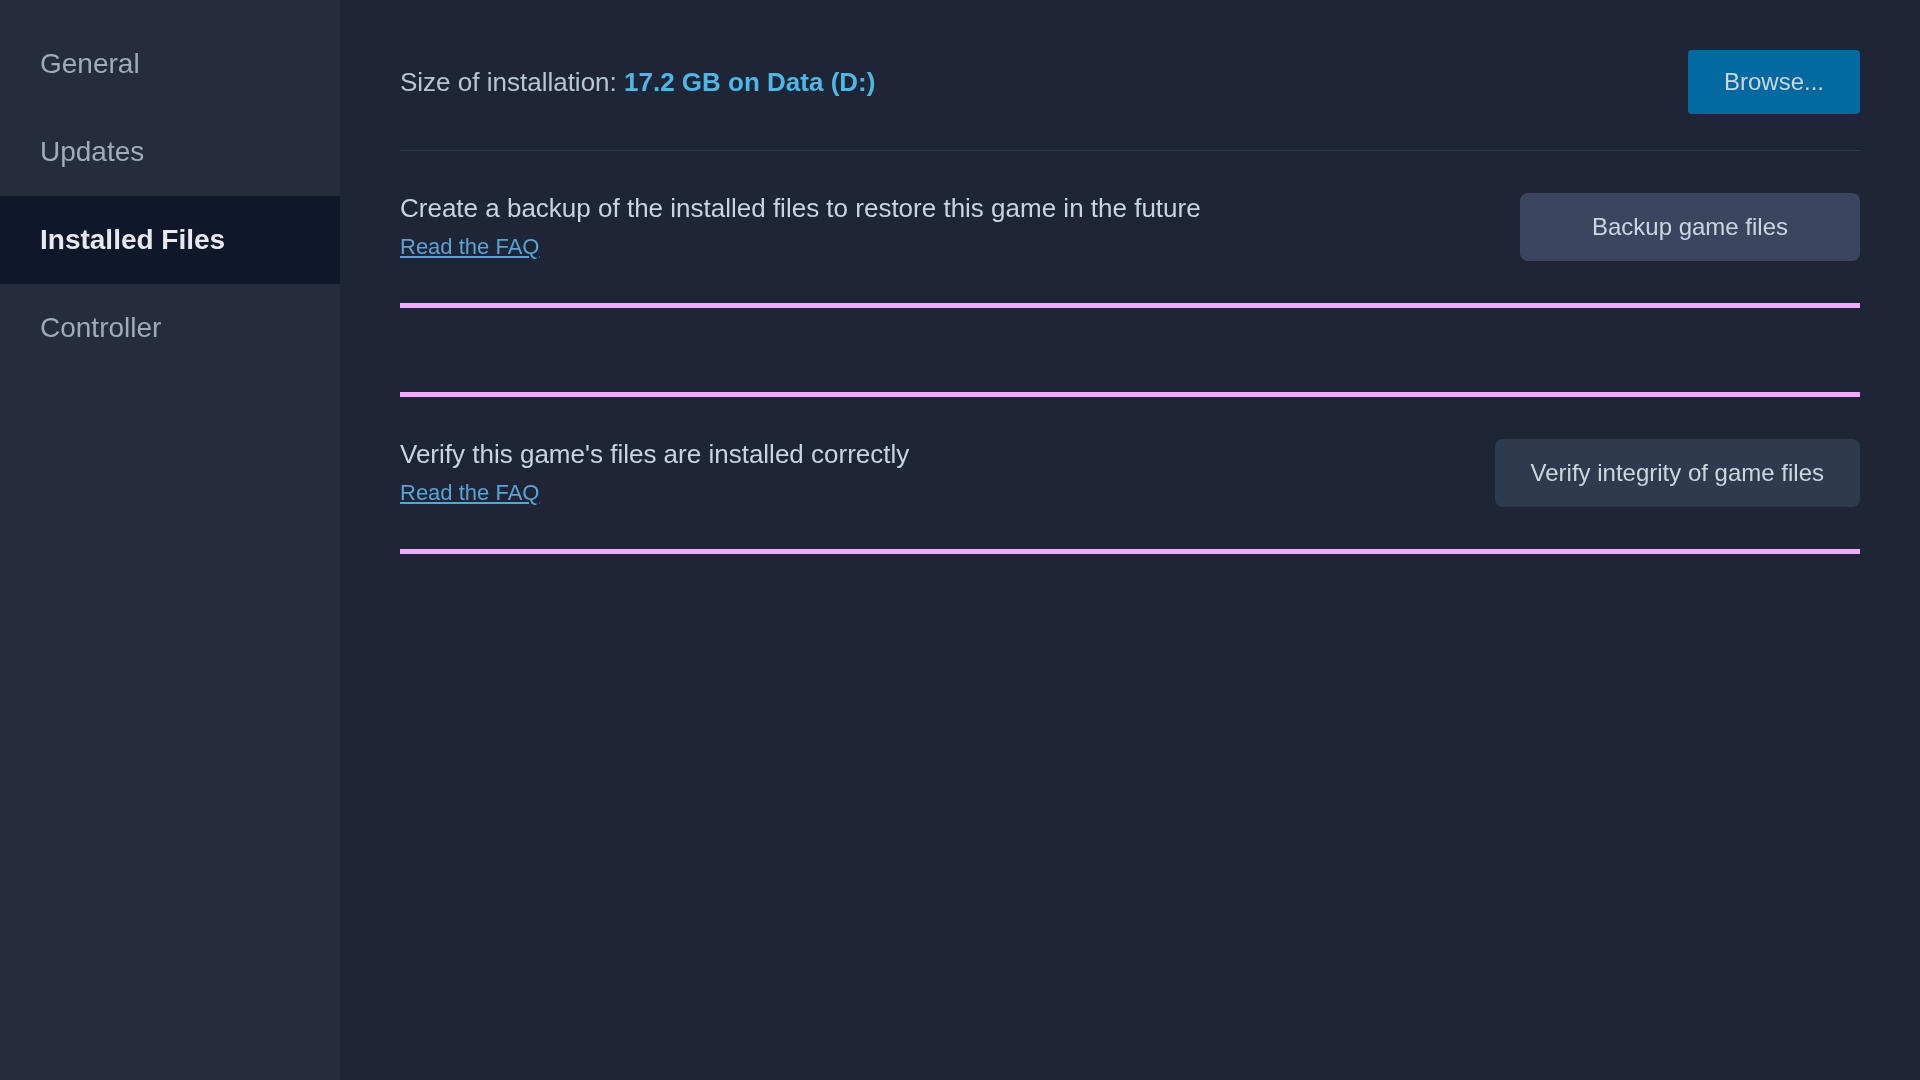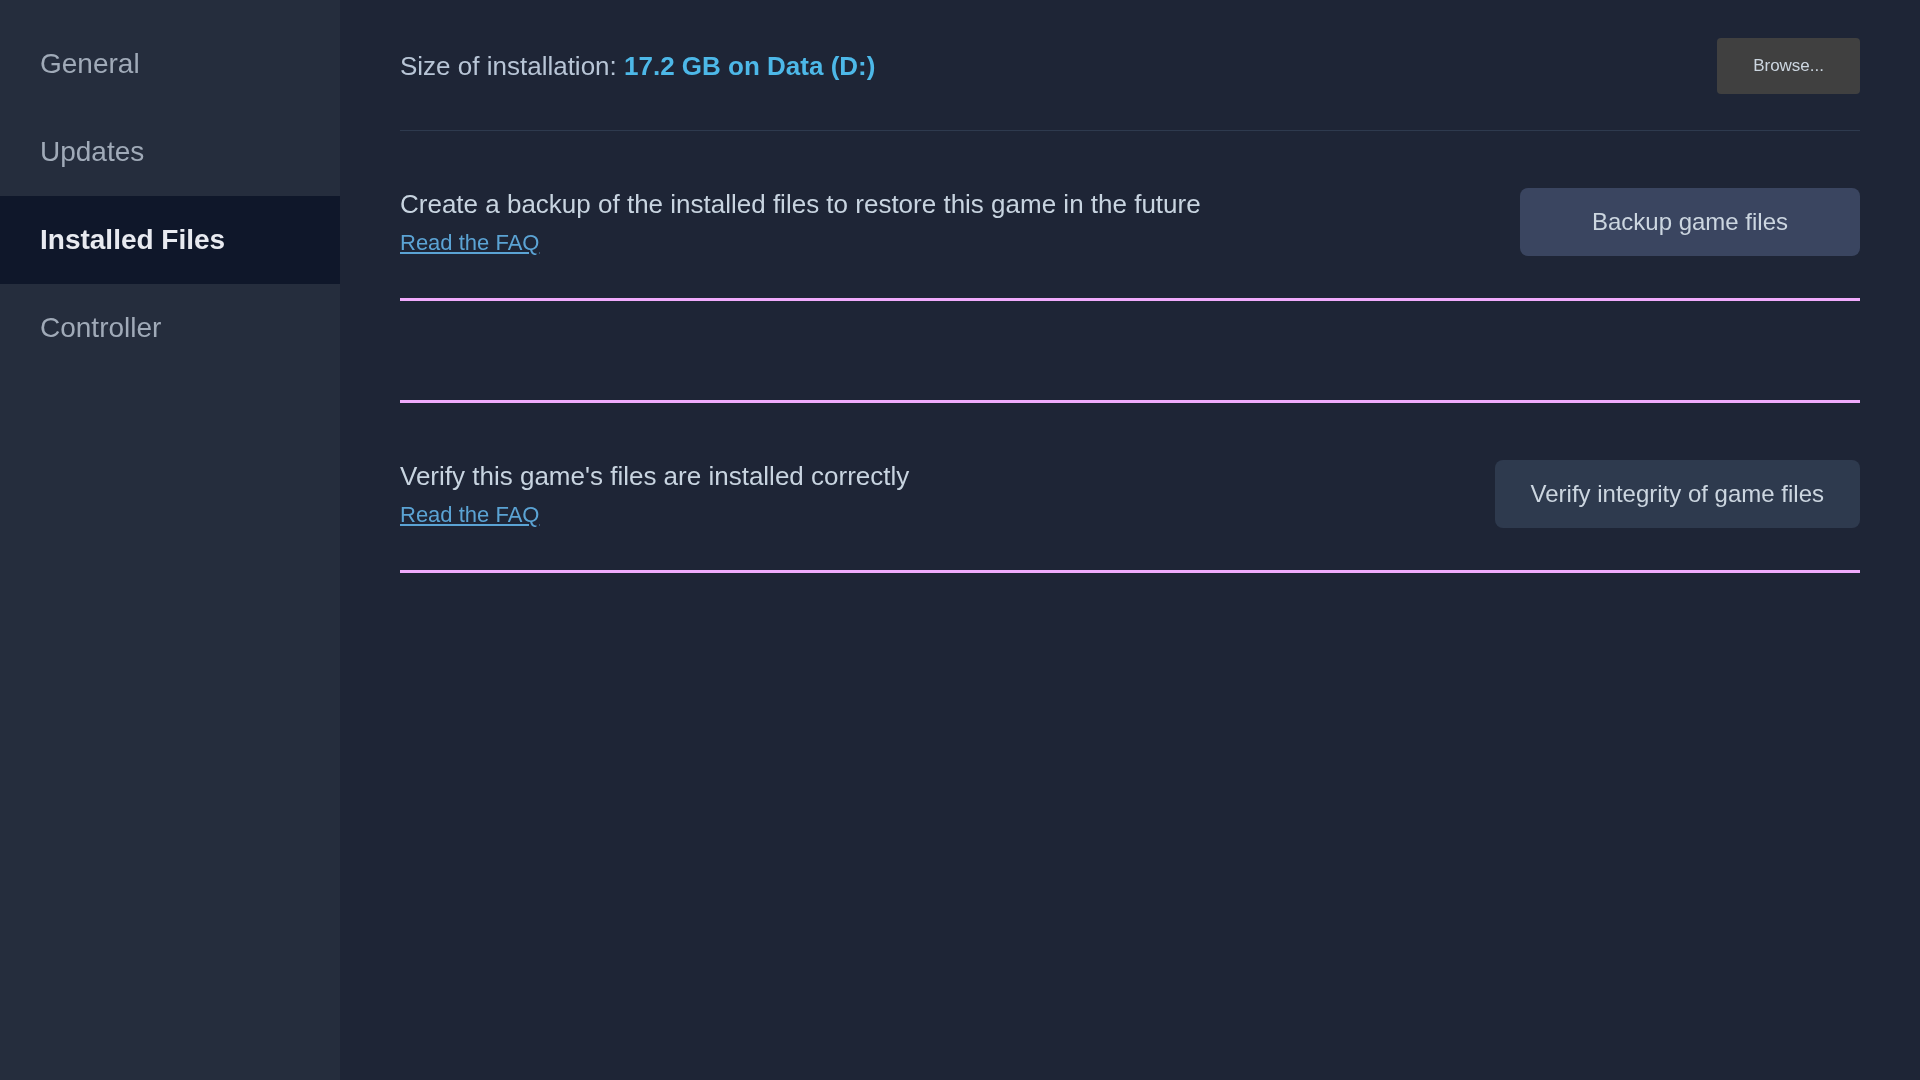--- a/index.html
+++ b/index.html
@@ -38,24 +38,24 @@
     .sidebar-item.active {
       background-color: #0f172a;
       color: #e8eaf0;
       font-weight: bold;
     }
 
     .main-content {
       flex: 1;
       height: 100%;
       background-color: #1e2536;
-      padding: 38px 60px;
+      padding: 50px 60px;
       display: flex;
       flex-direction: column;
-      gap: 15px;
+      gap: 0;
     }
 
     .size-row {
       display: flex;
       align-items: center;
       justify-content: space-between;
       padding-bottom: 36px;
       border-bottom: 1px solid #2e3a4e;
     }
 
@@ -63,36 +63,36 @@
       font-size: 26px;
       color: #b8c5d6;
     }
 
     .size-highlight {
       color: #4db8e8;
       font-weight: bold;
     }
 
     .browse-btn {
-      background-color: #404040;
+      background-color: #0369a1;
       color: #ccd6e0;
       border: none;
       padding: 18px 36px;
-      font-size: 17px;
+      font-size: 24px;
       cursor: pointer;
       border-radius: 4px;
       transition: background 0.15s;
     }
 
     .section {
       display: flex;
-      align-items: center;
+      align-items: flex-start;
       justify-content: space-between;
       padding: 42px 0;
-      border-bottom: 3px solid #f0abfc;
+      border-bottom: 5px solid #f0abfc;
     }
 
     .section-info {
       flex: 1;
       margin-right: 40px;
     }
 
     .section-title {
       font-size: 26px;
       color: #c8d4e0;

